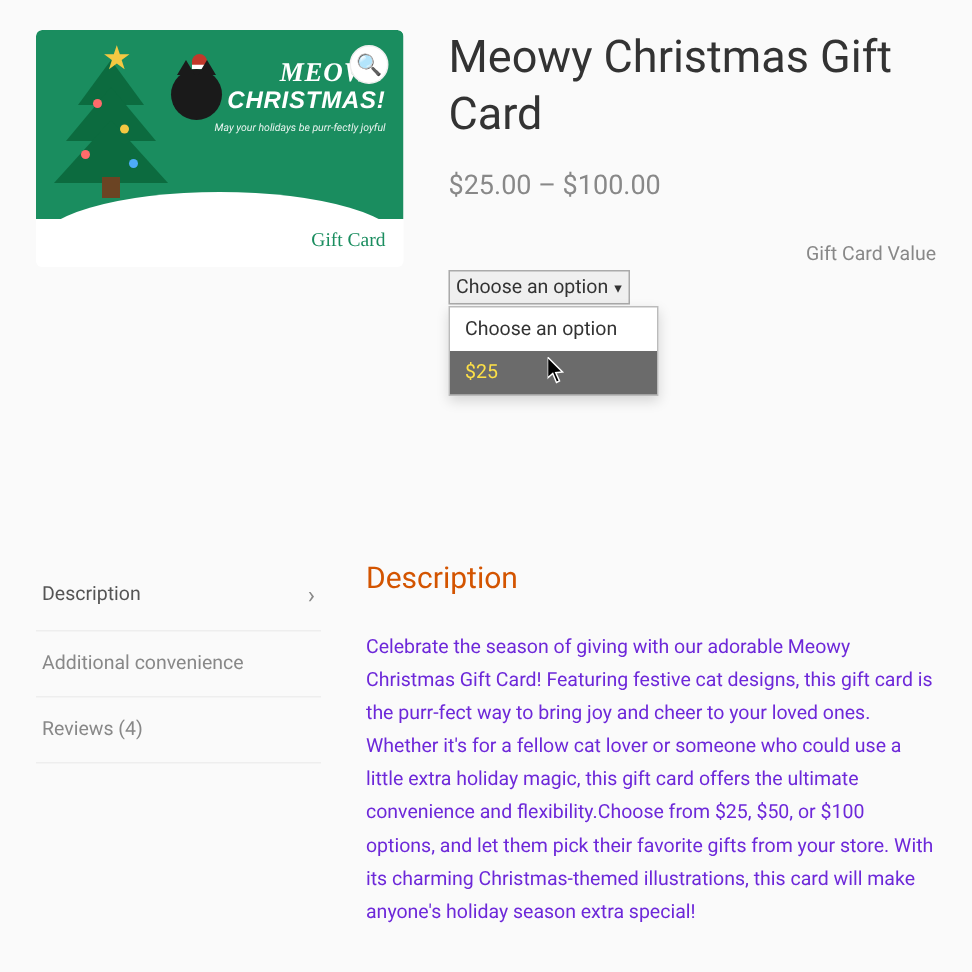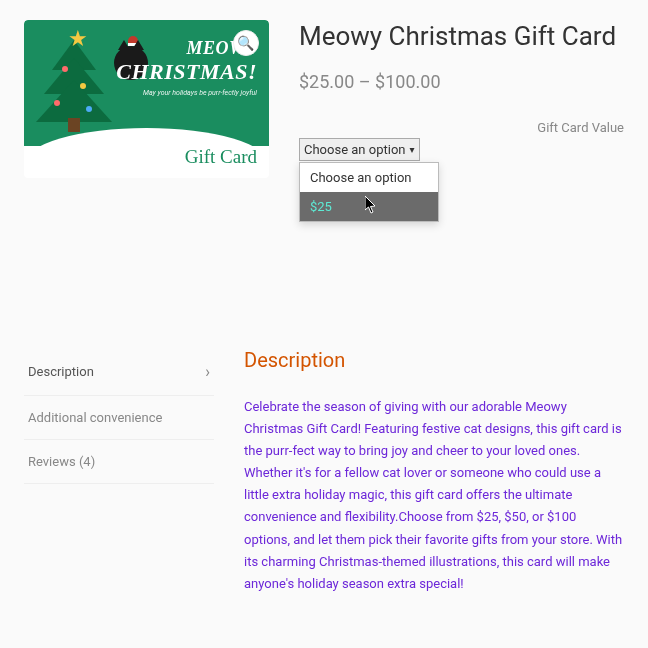--- a/index.html
+++ b/index.html
@@ -68,45 +68,45 @@
     .cat::before{content:'';position:absolute;top:-6px;left:4px;width:0;height:0;border-left:6px solid transparent;border-right:6px solid transparent;border-bottom:10px solid #1a1a1a;}
     .cat::after{content:'';position:absolute;top:-6px;right:4px;width:0;height:0;border-left:6px solid transparent;border-right:6px solid transparent;border-bottom:10px solid #1a1a1a;}
     .hat{position:absolute;top:-10px;left:14px;width:10px;height:10px;background:#c0392b;border-radius:50% 50% 0 0;border-bottom:3px solid #fff;}
     .card-text{
       position:absolute;
       right:12px; top:18px;
       color:#fff;
       text-align:right;
     }
     .card-text .line1{font-family:Georgia,serif;font-style:italic;font-weight:bold;font-size:18px;letter-spacing:0.5px;}
-    .card-text .line2{font-family:Liberation Serif, serif;font-style:italic;font-weight:bold;font-size:22px;letter-spacing:0.5px;}
+    .card-text .line2{font-family:Liberation Sans, sans-serif;font-style:italic;font-weight:bold;font-size:16px;letter-spacing:0.5px;}
     .card-text .tag{font-size:7px;margin-top:4px;opacity:0.9;font-style:italic;}
     .gift-card-label{
       position:absolute;
       right:12px; bottom:10px;
       color:#1a8d5f;
-      font-size:19px;
+      font-size:13px;
       font-family:Georgia,serif;
     }
     .zoom-icon{
       position:absolute;
       top:10px; right:10px;
       width:26px;height:26px;
       background:#fff;
       border-radius:50%;
       display:flex;align-items:center;justify-content:center;
       font-size:14px;
       border:1px solid #eee;
       cursor:pointer;
     }
     .product-summary {
       flex: 1;
     }
     .product-title {
-      font-size: 26px;
+      font-size: 30px;
       font-weight: 400;
       color: #333;
       line-height: 1.25;
       margin-bottom: 18px;
     }
     .price-range {
       font-size: 18px;
       color: #888;
       margin-bottom: 28px;
     }
@@ -134,21 +134,21 @@
       border:1px solid #bbb;
       box-shadow:0 3px 8px rgba(0,0,0,0.15);
       z-index:10;
     }
     .dropdown-item{
       padding:7px 10px;
       font-size:13px;
       color:#333;
       cursor:pointer;
     }
-    .dropdown-item.hover{background:#6b6b6b;color:#5eead4;}
+    .dropdown-item.hover{background:#6b6b6b;color:#fde047;}
     .cursor{position:absolute;top:58px;left:66px;font-size:13px;z-index:20;pointer-events:none;}
     .tabs-section{
       display:flex;
       margin-top:170px;
       padding:0 24px;
       gap:30px;
     }
     .tabs-nav{
       width:190px;
       flex-shrink:0;

